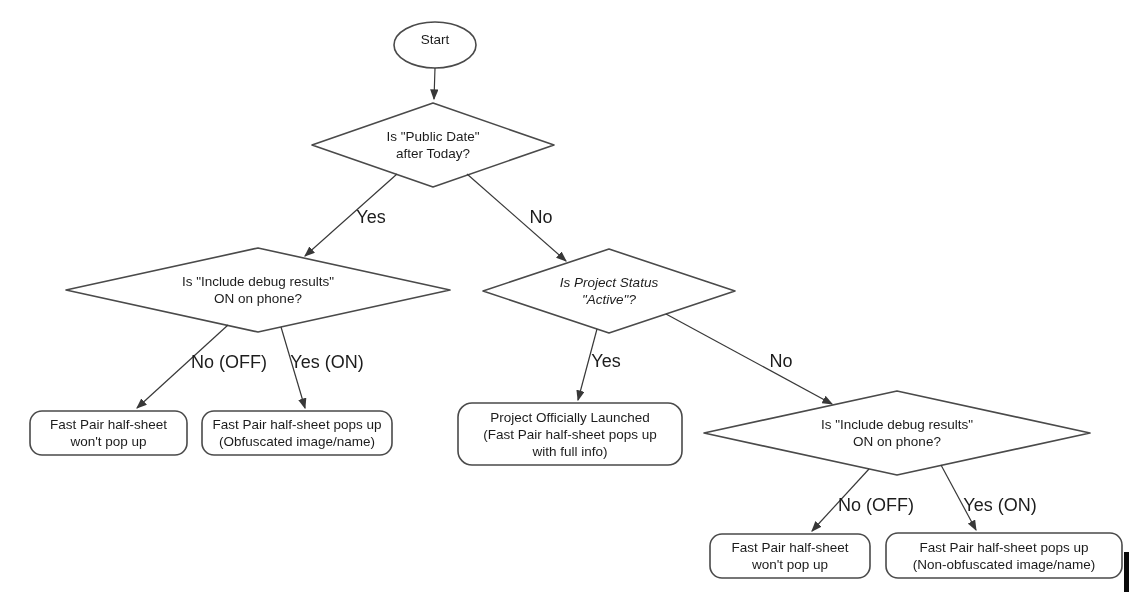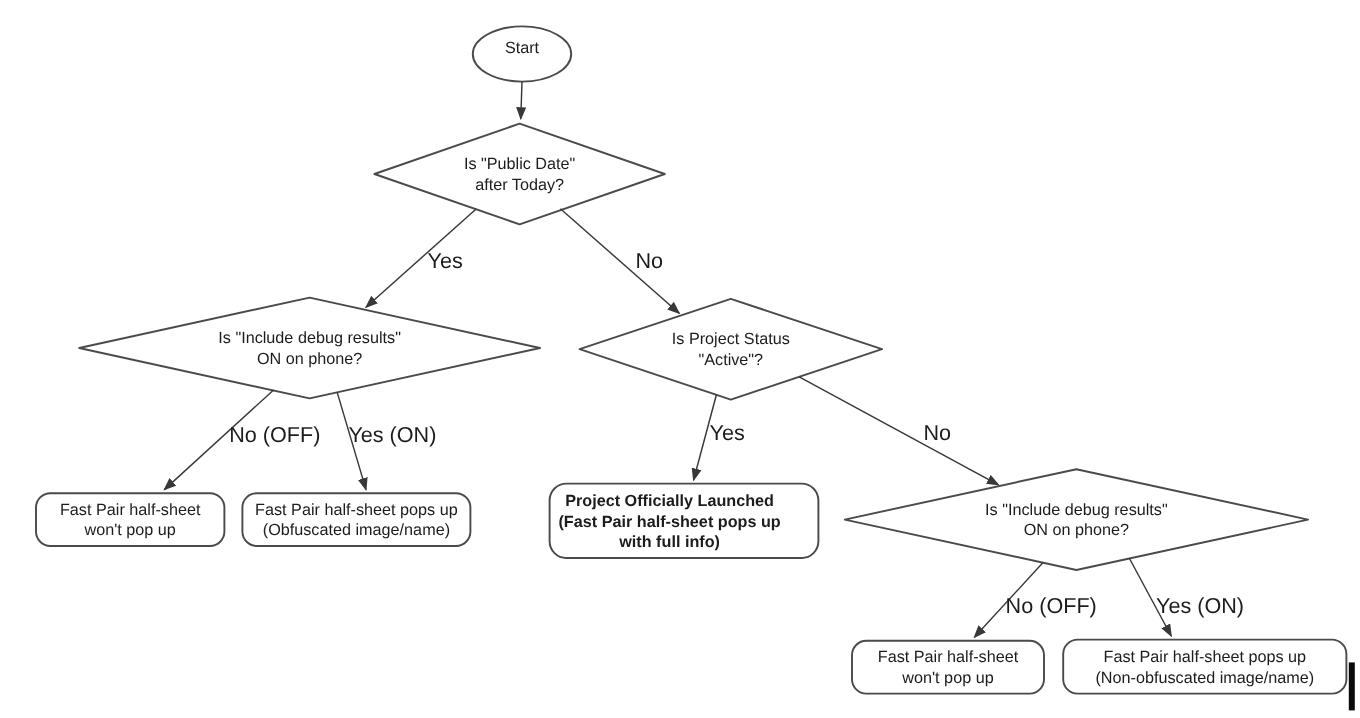--- a/index.html
+++ b/index.html
@@ -85,33 +85,33 @@
   </svg>
 
   <div class="node-label" style="left:395px; top:23px; width:80px; height:32px;">Start</div>
 
   <div class="node-label" style="left:312px; top:103px; width:242px; height:84px;">Is "Public Date"
 after Today?</div>
 
   <div class="node-label" style="left:66px; top:248px; width:384px; height:84px;">Is "Include debug results"
 ON on phone?</div>
 
-  <div class="node-label" style="left:483px; top:249px; width:252px; height:84px;">Is Project Status
+  <div class="node-label" style="left:483px; top:249px; width:252px; height:84px;font-style:italic;">Is Project Status
 "Active"?</div>
 
   <div class="node-label" style="left:704px; top:391px; width:386px; height:84px;">Is "Include debug results"
 ON on phone?</div>
 
   <div class="node-label" style="left:30px; top:411px; width:157px; height:44px;">Fast Pair half-sheet
 won't pop up</div>
 
   <div class="node-label" style="left:202px; top:411px; width:190px; height:44px;">Fast Pair half-sheet pops up
 (Obfuscated image/name)</div>
 
-  <div class="node-label" style="left:446px; top:403px; width:224px; height:62px;font-weight:bold;">Project Officially Launched
+  <div class="node-label" style="left:458px; top:403px; width:224px; height:62px;">Project Officially Launched
 (Fast Pair half-sheet pops up
 with full info)</div>
 
   <div class="node-label" style="left:710px; top:534px; width:160px; height:44px;">Fast Pair half-sheet
 won't pop up</div>
 
   <div class="node-label" style="left:886px; top:533px; width:236px; height:45px;">Fast Pair half-sheet pops up
 (Non-obfuscated image/name)</div>
 
   <div class="edge-label" style="left:371px; top:217px;">Yes</div>

